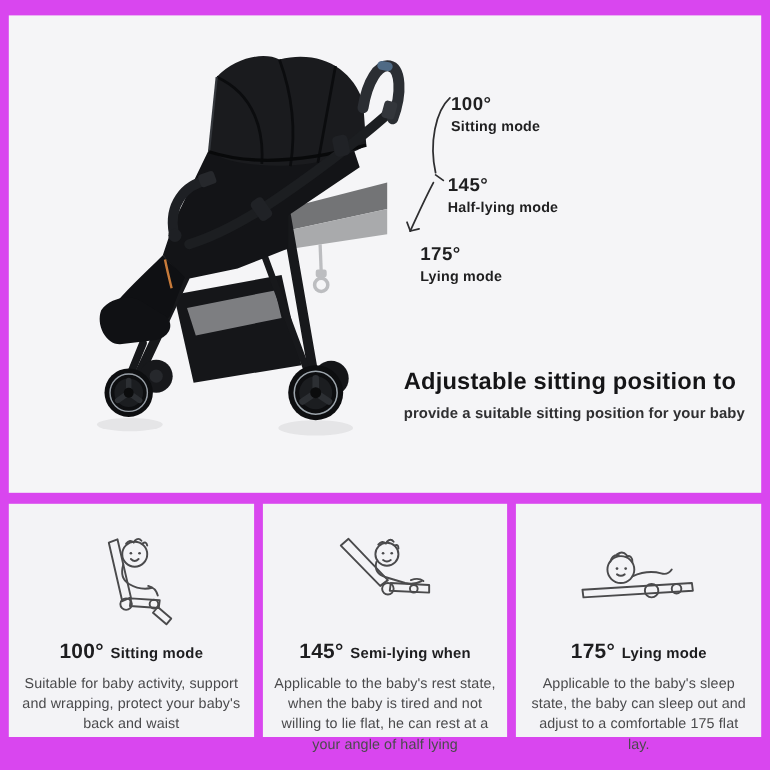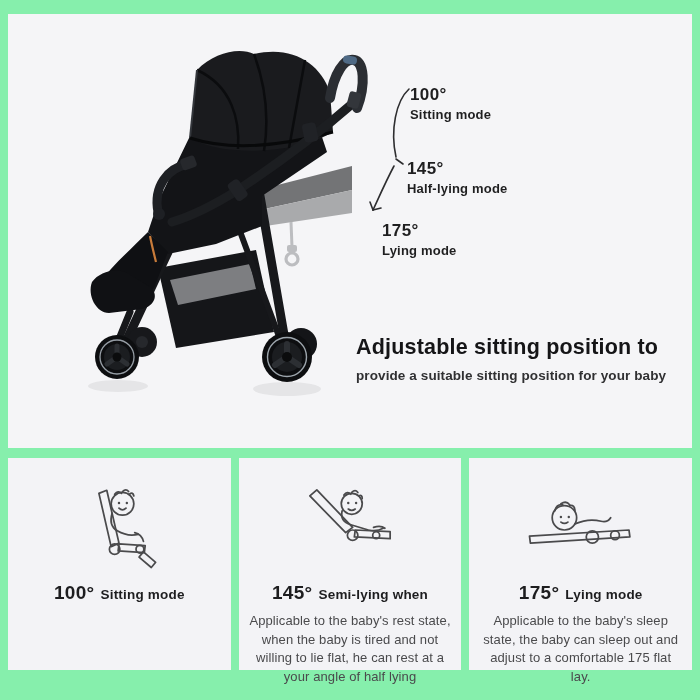--- a/index.html
+++ b/index.html
@@ -1,34 +1,34 @@
 <!DOCTYPE html>
 <html><head>
 <meta charset="utf-8">
 <style>
   html,body{margin:0;padding:0;}
   body{
     width:700px;height:700px;background:#ffffff;
     font-family:"Liberation Sans", sans-serif;
     -webkit-font-smoothing:antialiased;
   }
-  .page{position:relative;width:700px;height:700px;background:#86efac;overflow:hidden;}
+  .page{position:relative;width:700px;height:700px;background:#d946ef;overflow:hidden;}
 
   
   .top-panel{position:absolute;left:8px;top:14px;width:684px;height:434px;background:#f5f5f7;}
   svg.scene{position:absolute;left:0;top:0;width:700px;height:448px;pointer-events:none;}
 
   .ann{position:absolute;color:#1f1f20;}
   .ann-angle{font-size:17px;font-weight:600;letter-spacing:.4px;line-height:1.1;}
   .ann-mode{font-size:13px;font-weight:700;margin-top:2px;letter-spacing:.2px;}
   .ann-1{left:410px;top:86px;}
   .ann-2{left:407px;top:160px;}
   .ann-3{left:382px;top:222px;}
 
-  .title-block{position:absolute;left:356px;top:334px;width:320px;color:#151517;}
+  .title-block{position:absolute;left:367px;top:334px;width:320px;color:#151517;}
   .title-block h1{margin:0;font-size:21.5px;font-weight:700;letter-spacing:.2px;line-height:1.25;}
   .title-block p{margin:7px 0 0 0;font-size:13.5px;font-weight:700;color:#303032;letter-spacing:.1px;}
 
   
   .cards{position:absolute;left:8px;top:458px;width:684px;height:212px;display:flex;gap:8px;}
   .card{flex:1 1 0;background:#f3f3f6;display:flex;flex-direction:column;align-items:center;text-align:center;}
   .card-art{margin-top:24px;height:96px;display:flex;align-items:center;justify-content:center;}
   .card-heading{margin-top:4px;display:flex;align-items:baseline;gap:6px;color:#1d1d1f;}
   .card-heading .angle{font-size:19px;font-weight:600;letter-spacing:.3px;}
   .card-heading .mode{font-size:13.5px;font-weight:700;letter-spacing:.2px;}
@@ -172,20 +172,21 @@
             <path d="M78,58 q8,2 10,10"></path>
           </g>
           <circle cx="60" cy="24" r="1.4" fill="#4a4a4c"></circle>
           <circle cx="69" cy="24" r="1.4" fill="#4a4a4c"></circle>
         </svg>
       </div>
       <div class="card-heading">
         <span class="angle">100°</span>
         <span class="mode">Sitting mode</span>
       </div>
+      <p class="card-desc">Suitable for baby activity, support and wrapping, protect your baby's back and waist</p>
     </div>
 
     <div class="card">
       <div class="card-art">
         <svg width="120" height="96" viewBox="0 0 120 110" aria-hidden="true">
           <g class="lineart">
             <path d="M14,16 L22,9 L63,52 L55,58 Z"></path>
             <circle cx="63" cy="61" r="6"></circle>
             <path d="M66,55 L106,57 L106,65 L65,63 Z"></path>
             <circle cx="90" cy="61" r="4"></circle>

